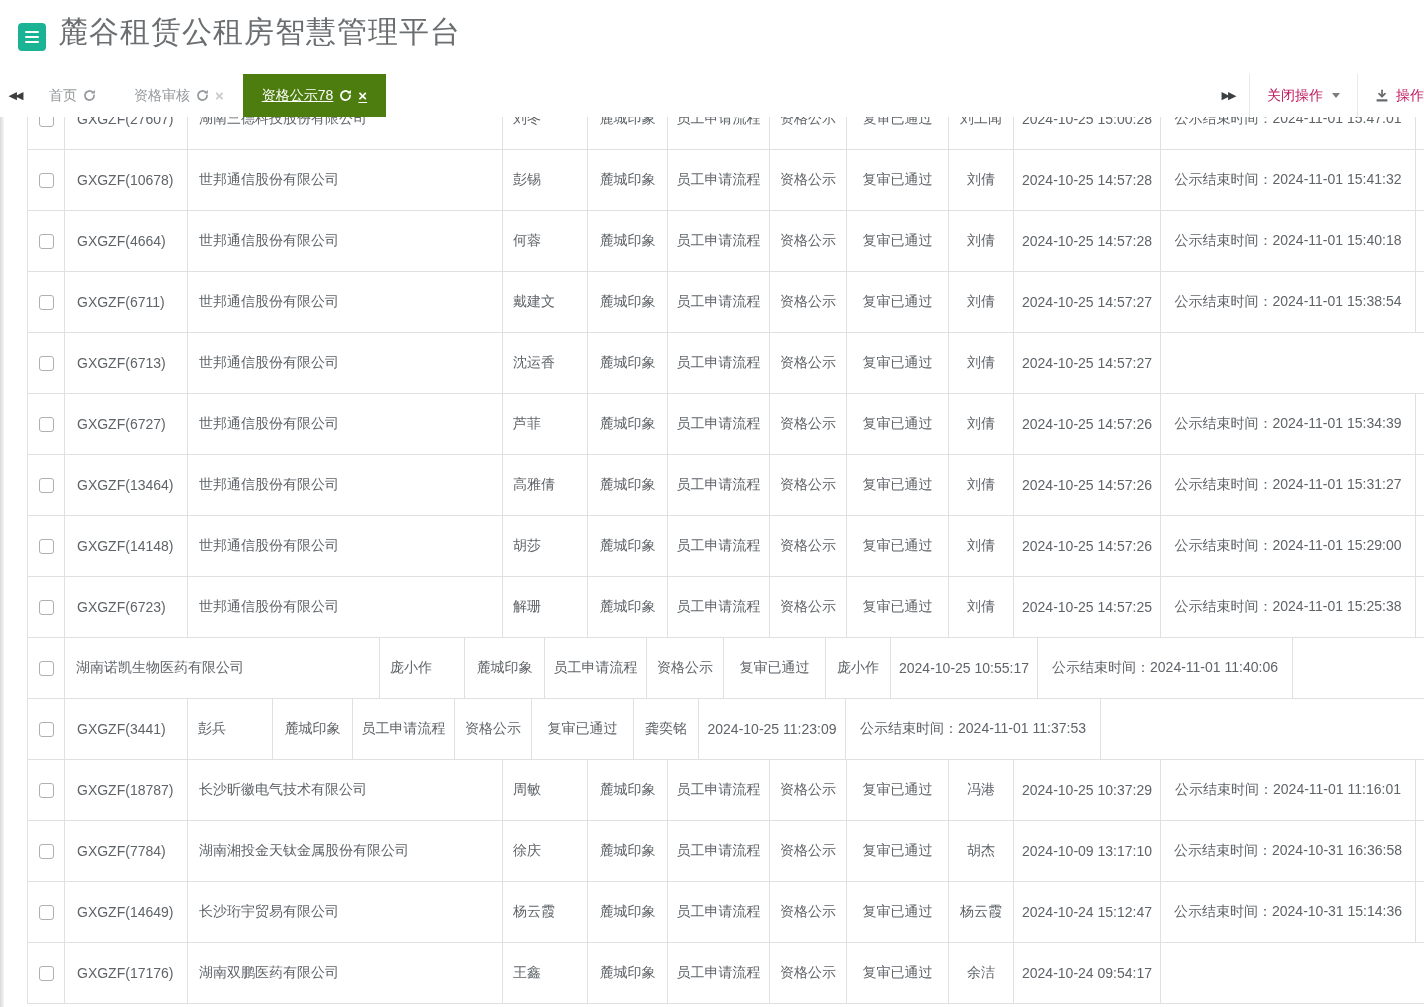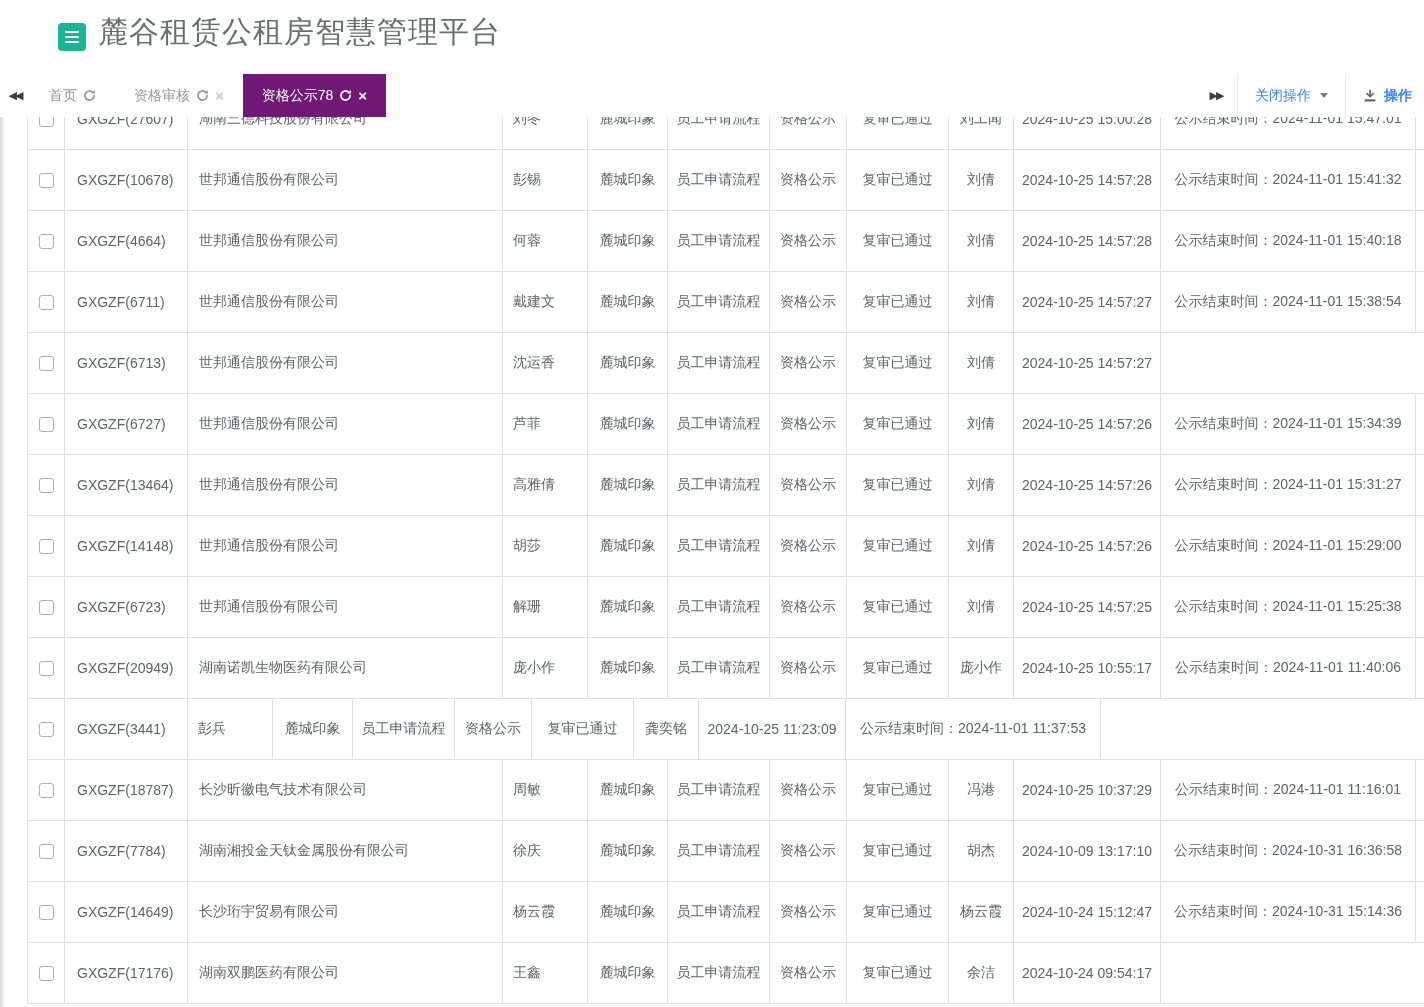--- a/index.html
+++ b/index.html
@@ -2,51 +2,51 @@
 <html><head>
 <meta charset="utf-8">
 <style>
   * { margin:0; padding:0; box-sizing:border-box; }
   html,body { background:#fff; }
   body { font-family:"Liberation Sans","DejaVu Sans",sans-serif; }
 
   .app { position:relative; width:1424px; height:1007px; background:#fff; overflow:hidden; color:#676a6c; }
 
   
-  .header { position:absolute; top:0; left:0; right:0; height:62px; background:#fff;margin-left:40px; }
+  .header { position:absolute; top:0; left:0; right:0; height:62px; background:#fff; }
   .menu-btn { position:absolute; left:18px; top:23px; width:28px; height:28px; background:#1ab394;
               border:none; border-radius:4px; cursor:pointer; display:flex; flex-direction:column;
               justify-content:center; align-items:center; gap:3px; }
   .menu-btn .bar { width:14px; height:2px; background:#fff; border-radius:1px; }
   .app-title { position:absolute; left:58px; top:0; height:62px; line-height:64px;
                font-size:30px; font-weight:400; color:#6b6e70; letter-spacing:1px; white-space:nowrap; }
 
   
   .tabbar { position:absolute; top:62px; left:0; right:0; height:55px; background:#fff; z-index:5;
             display:flex; align-items:flex-end; }
   .scroll-btn { height:43px; display:flex; align-items:center; justify-content:center;
                 font-size:11px; letter-spacing:-2px; color:#3c3f41; cursor:pointer; user-select:none; }
   .scroll-left { width:30px; }
   .tabs { display:flex; align-items:flex-end; height:43px; }
   .tab { height:43px; padding:0 19px; display:flex; align-items:center; gap:6px;
          font-size:14px; color:#96999c; cursor:pointer; white-space:nowrap; background:transparent; }
   .tab .tab-label { pointer-events:none; }
   .tab .refresh-icon { display:flex; align-items:center; color:inherit; }
   .tab .tab-close { font-size:15px; font-weight:700; color:#c7c9cb; line-height:1; }
-  .tab.active { background:#701a75; color:#fff; height:43px; }
+  .tab.active { background:#4d7c0f; color:#fff; height:43px;text-decoration:underline; }
   .tab.active .tab-close { color:#fff; }
 
   .tabbar-right { position:absolute; right:0; top:12px; height:43px; display:flex; align-items:center; }
   .scroll-right { width:42px; }
   .tb-btn { height:43px; display:flex; align-items:center; gap:7px; padding:0 17px;
-            border-left:1px solid #e7eaec; font-size:14px; color:#3b82f6; cursor:pointer; white-space:nowrap; background:#fff; }
+            border-left:1px solid #e7eaec; font-size:14px; color:#be185d; cursor:pointer; white-space:nowrap; background:#fff; }
   .tb-btn svg { flex:none; }
   .caret { width:0; height:0; border-left:4px solid transparent; border-right:4px solid transparent;
            border-top:5px solid #7a7d80; margin-left:2px; }
-  .tb-last { padding-right:12px;font-weight:bold; }
+  .tb-last { padding-right:0; }
 
   
   .content { position:absolute; top:117px; left:0; right:0; bottom:0; overflow:hidden; background:#fff; }
   .left-strip { position:absolute; left:0; top:117px; bottom:0; width:4px;
                 background:linear-gradient(to right,#d9d9d9,#f6f6f6); z-index:4; }
   .grid { position:absolute; top:-28px; left:27px; width:1520px; border-left:1px solid #e0e0e0; }
   .row { display:flex; height:61px; border-bottom:1px solid #e0e0e0; background:#fff; }
   .cell { display:flex; align-items:center; justify-content:center; border-right:1px solid #e0e0e0;
           font-size:14px; color:#5f6468; overflow:hidden; white-space:nowrap; }
   .c-check    { width:37px; }
@@ -271,21 +271,20 @@
           <div class="cell c-review">复审已通过</div>
           <div class="cell c-operator">刘倩</div>
           <div class="cell c-apply">2024-10-25 14:57:25</div>
           <div class="cell c-end">公示结束时间：2024-11-01 15:25:38</div>
           <div class="cell c-extra"></div>
         </div>
         <div class="row">
           <div class="cell c-check">
             <span class="checkbox"></span>
           </div>
-          <div class="cell c-id">GXGZF(20949)</div>
           <div class="cell c-company">湖南诺凯生物医药有限公司</div>
           <div class="cell c-name">庞小作</div>
           <div class="cell c-community">麓城印象</div>
           <div class="cell c-process">员工申请流程</div>
           <div class="cell c-status">资格公示</div>
           <div class="cell c-review">复审已通过</div>
           <div class="cell c-operator">庞小作</div>
           <div class="cell c-apply">2024-10-25 10:55:17</div>
           <div class="cell c-end">公示结束时间：2024-11-01 11:40:06</div>
           <div class="cell c-extra"></div>

